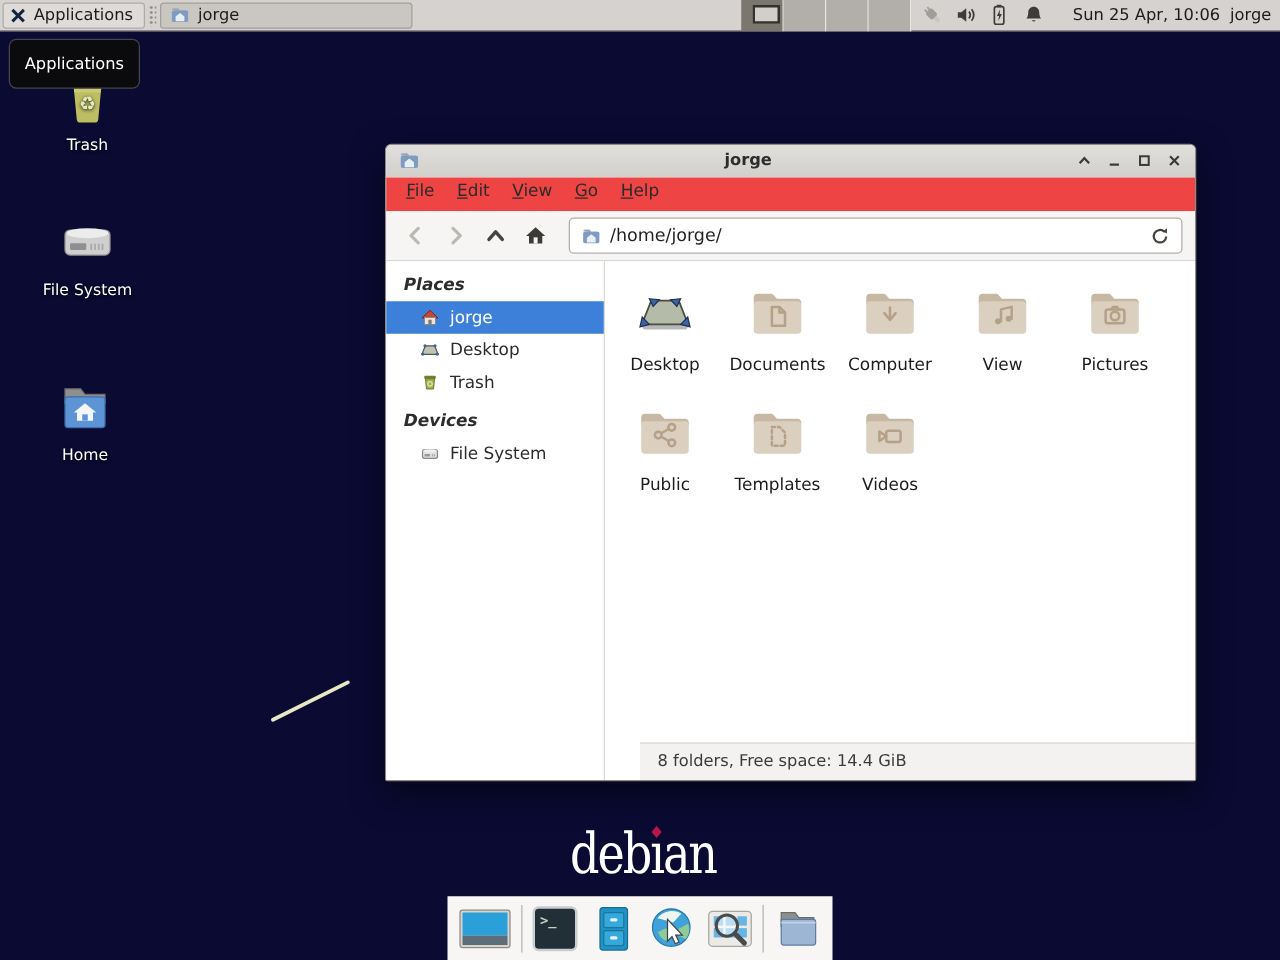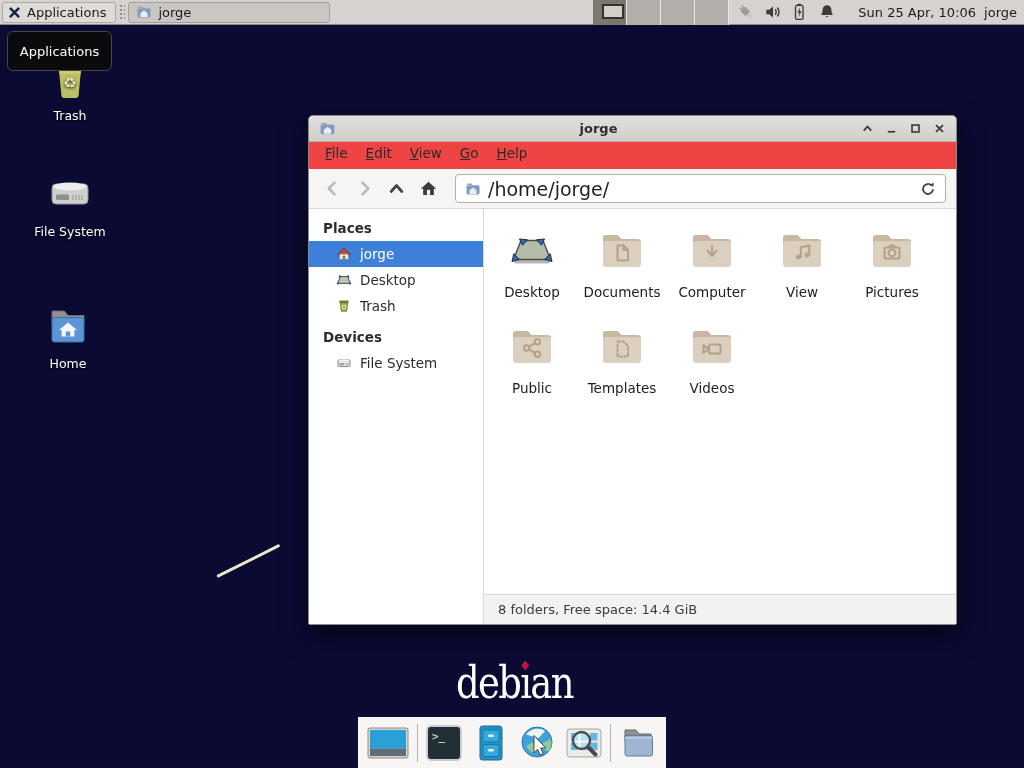--- a/index.html
+++ b/index.html
@@ -66,41 +66,41 @@
 
   .menubar { height:27px; background:#ef4444; display:flex; align-items:flex-start; padding-left:7px; flex:none; }
   .menu-item { display:inline-block; padding:3px 9px; font-size:13.5px; color:#2b2b2b; }
   .menu-item::first-letter { text-decoration:underline; }
 
   .toolbar { height:40px; background:#f6f5f3; border-bottom:1px solid #d9d7d3; display:flex;
              align-items:center; padding:0 10px; gap:6px; flex:none; }
   .tool-btn { width:26px; height:26px; display:grid; place-items:center; }
   .tool-btn svg { width:17px; height:17px; }
   .pathbar { flex:1; height:29px; margin-left:8px; background:#fff; border:1px solid #b2aeaa; border-radius:4px;
-             display:flex; align-items:center; gap:7px; padding:0 9px; font-size:19px; color:#1f1f1f; }
+             display:flex; align-items:center; gap:7px; padding:0 9px; font-size:14px; color:#1f1f1f; }
   .pathbar .pb-folder { width:16px; height:16px; flex:none; }
   .pathbar .pb-text { flex:1; }
   .pathbar .pb-reload { width:16px; height:16px; flex:none; }
 
   .fm-body { flex:1; display:flex; min-height:0; }
   .sidebar { width:175px; flex:none; border-right:1px solid #dad8d4; padding-top:7px; font-size:13.5px; color:#2c2c2c; background:#fff; }
-  .side-header { padding:4px 14px 5px 14px; font-weight:bold; }
+  .side-header { padding:4px 14px 5px 14px; font-weight:bold;font-style:italic; }
   .side-item { height:26px; display:flex; align-items:center; gap:8px; padding-left:27px; }
   .side-item svg { width:16px; height:16px; flex:none; }
   .side-item.selected { background:#3d80d9; color:#fff; }
   .side-gap { height:6px; }
 
   .main-col { flex:1; display:flex; flex-direction:column; min-width:0; }
   .content { flex:1; display:flex; flex-wrap:wrap; align-content:flex-start; padding:18px 0 0 3px; background:#fff; }
   .folder-item { width:90px; height:96px; display:flex; flex-direction:column; align-items:center; }
   .folder-item svg { width:48px; height:48px; flex:none; }
   .folder-item .flabel { margin-top:9px; font-size:13.5px; color:#1c1c1c; white-space:nowrap; }
 
   .statusbar { height:30px; background:#f3f2f0; border-top:1px solid #dad8d4; display:flex; align-items:center;
-               padding-left:14px; font-size:13px; color:#3b3b3b; flex:none; }
+               padding-left:14px; font-size:13px; color:#3b3b3b; flex:none;margin-left:28px; }
 
   
   .dock { position:absolute; left:358px; bottom:0; width:308px; height:51px; background:#f7f6f4;
           display:flex; align-items:center; justify-content:space-between; padding:0 8px; z-index:25; }
   .dock-item { height:40px; display:grid; place-items:center; }
   .dock-item svg { height:40px; display:block; }
   .dock-sep { width:1px; height:38px; background:#b6b3ae; }
 </style>
 </head>
 <body>

